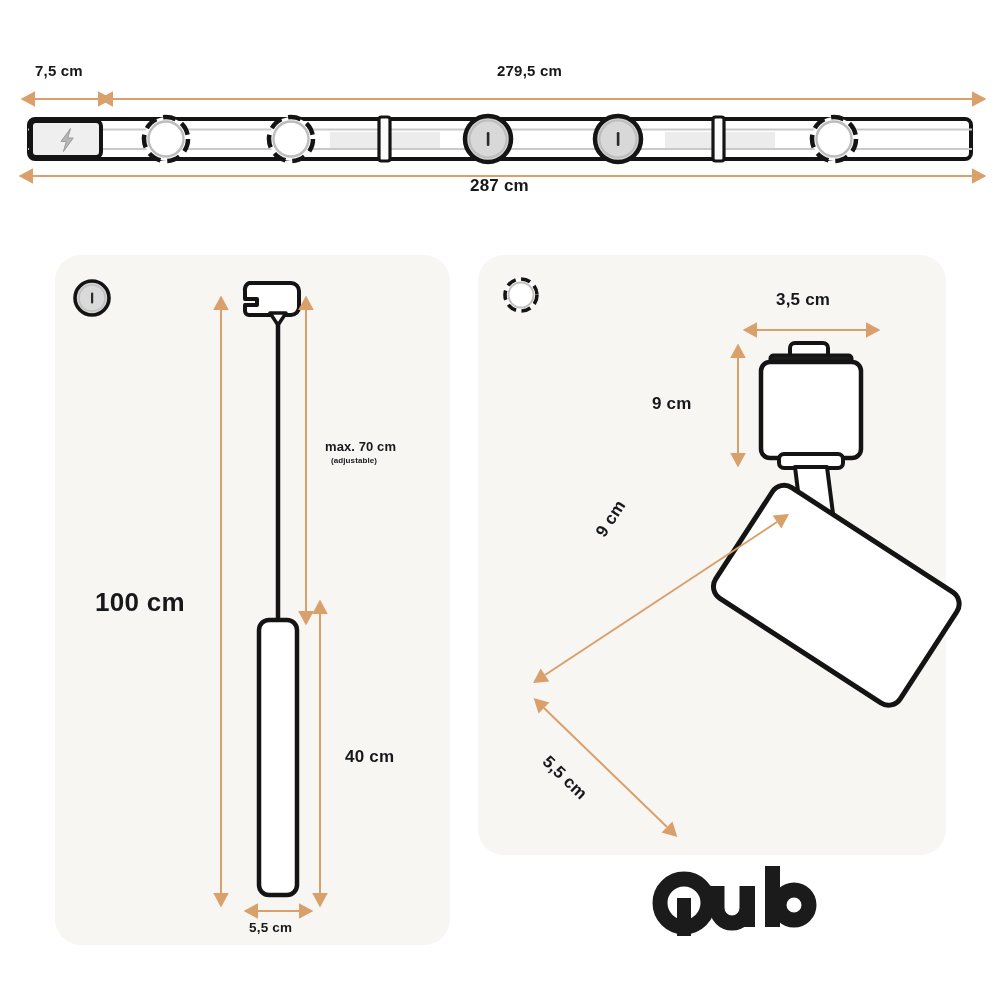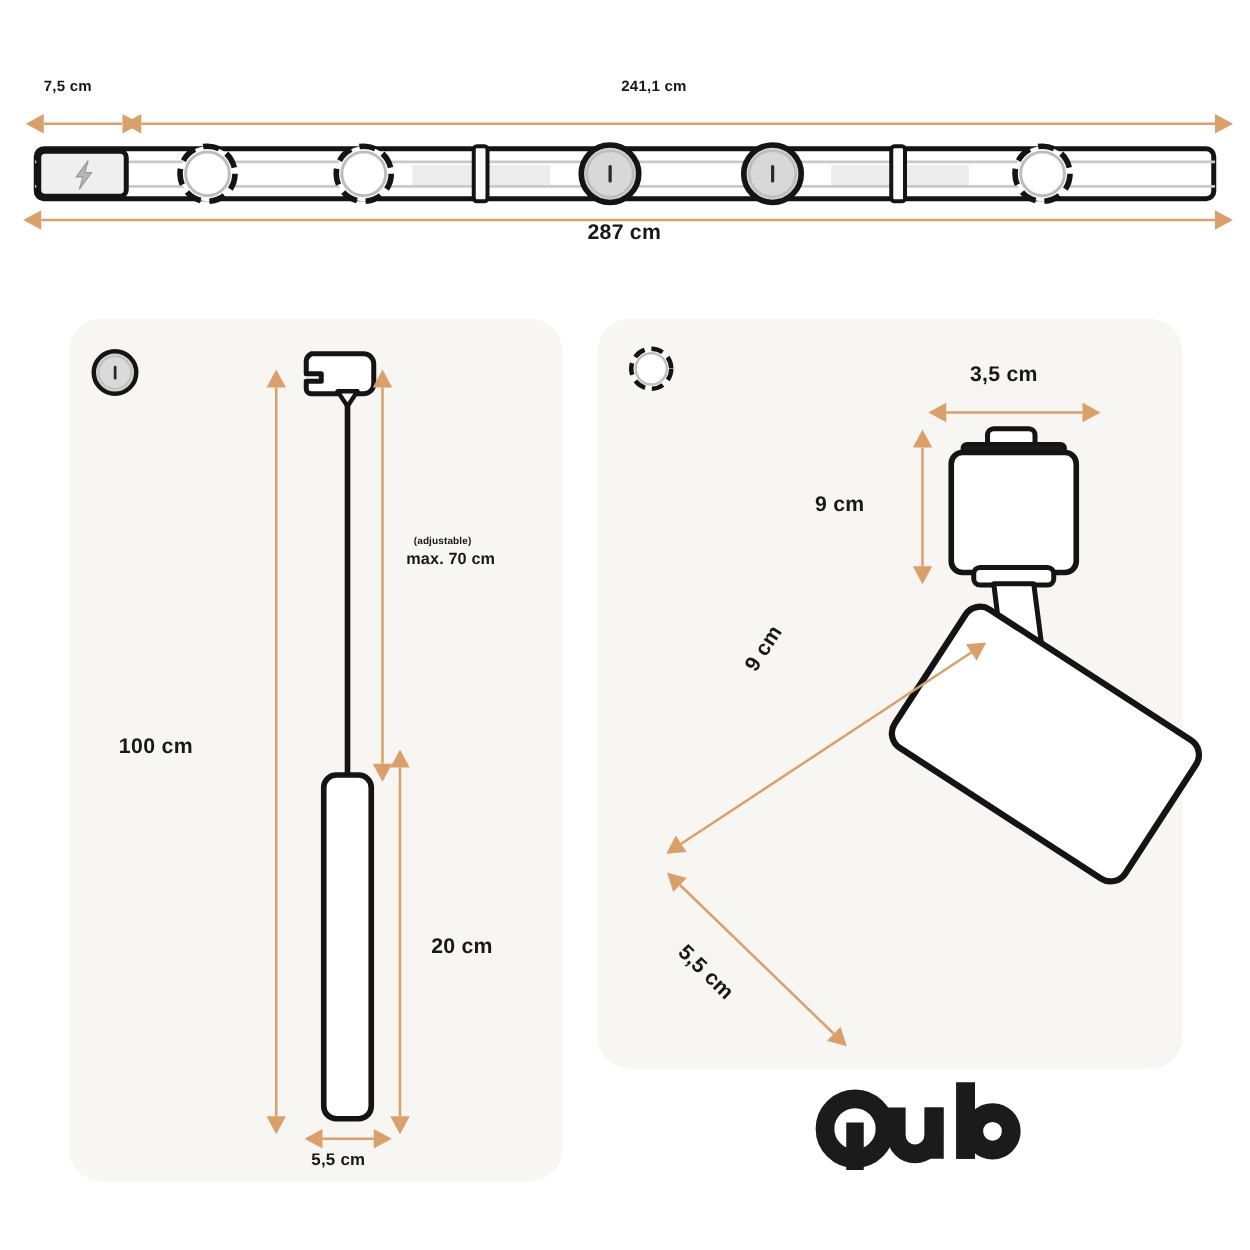--- a/index.html
+++ b/index.html
@@ -25,22 +25,22 @@
     top: 0;
     width: 1000px;
     height: 1000px;
   }
   .txt {
     position: absolute;
     white-space: nowrap;
     color: #17181a;
     font-family: "Liberation Sans", sans-serif;
   }
-  .dim-lg { font-size: 12px; font-weight: 700; letter-spacing: .2px; }
-  .dim-xl { font-size: 17px; font-weight: 700; letter-spacing: .3px; }
+  .dim-lg { font-size: 15px; font-weight: 700; letter-spacing: .2px; }
+  .dim-xl { font-size: 26px; font-weight: 700; letter-spacing: .3px; }
   .dim-md { font-size: 17px; font-weight: 700; letter-spacing: .2px; }
   .dim-sm { font-size: 13px; font-weight: 700; letter-spacing: .1px; }
   .dim-xs { font-size: 8px; font-weight: 700; letter-spacing: .1px; }
   .dim-pl { font-size: 13.5px; font-weight: 700; letter-spacing: .2px; }
   .rot-9 { transform: rotate(-57deg); transform-origin: left top; }
 </style>
 </head>
 <body>
 
 <div id="root">
@@ -205,31 +205,31 @@
       <rect x="740" y="886" width="15" height="41" fill="#1b1b1b"></rect>
 
       <rect x="765" y="866" width="15" height="61" fill="#1b1b1b"></rect>
       <circle cx="794" cy="905" r="15" fill="none" stroke="#1b1b1b" stroke-width="15"></circle>
       <rect x="765" y="866" width="15" height="61" fill="#1b1b1b"></rect>
     </g>
   </svg>
 
   <div class="txt dim-lg" style="left:35px; top:62px;">7,5 cm</div>
 
-  <div class="txt dim-lg" style="left:497px; top:62px;">241,1 cm</div>
+  <div class="txt dim-lg" style="left:497px; top:62px;">279,5 cm</div>
 
   <div class="txt dim-md" style="left:470px; top:176px;">287 cm</div>
 
   <div class="txt dim-xl" style="left:95px; top:587px;">100 cm</div>
 
   <div class="txt dim-sm" style="left:325px; top:439px;">max. 70 cm</div>
 
-  <div class="txt dim-xs" style="left:331px; top:428px;">(adjustable)</div>
-
-  <div class="txt dim-md" style="left:345px; top:747px;">20 cm</div>
+  <div class="txt dim-xs" style="left:331px; top:456px;">(adjustable)</div>
+
+  <div class="txt dim-md" style="left:345px; top:747px;">40 cm</div>
 
   <div class="txt dim-pl" style="left:249px; top:920px;">5,5 cm</div>
 
   <div class="txt dim-md" style="left:776px; top:290px;">3,5 cm</div>
 
   <div class="txt dim-md" style="left:652px; top:394px;">9 cm</div>
 
   <div class="txt dim-md rot-9" style="left:592px; top:530px;">9 cm</div>
 
   <div class="txt dim-md" style="left:552px; top:752px; transform:rotate(44deg); transform-origin:left top;">5,5 cm</div>

